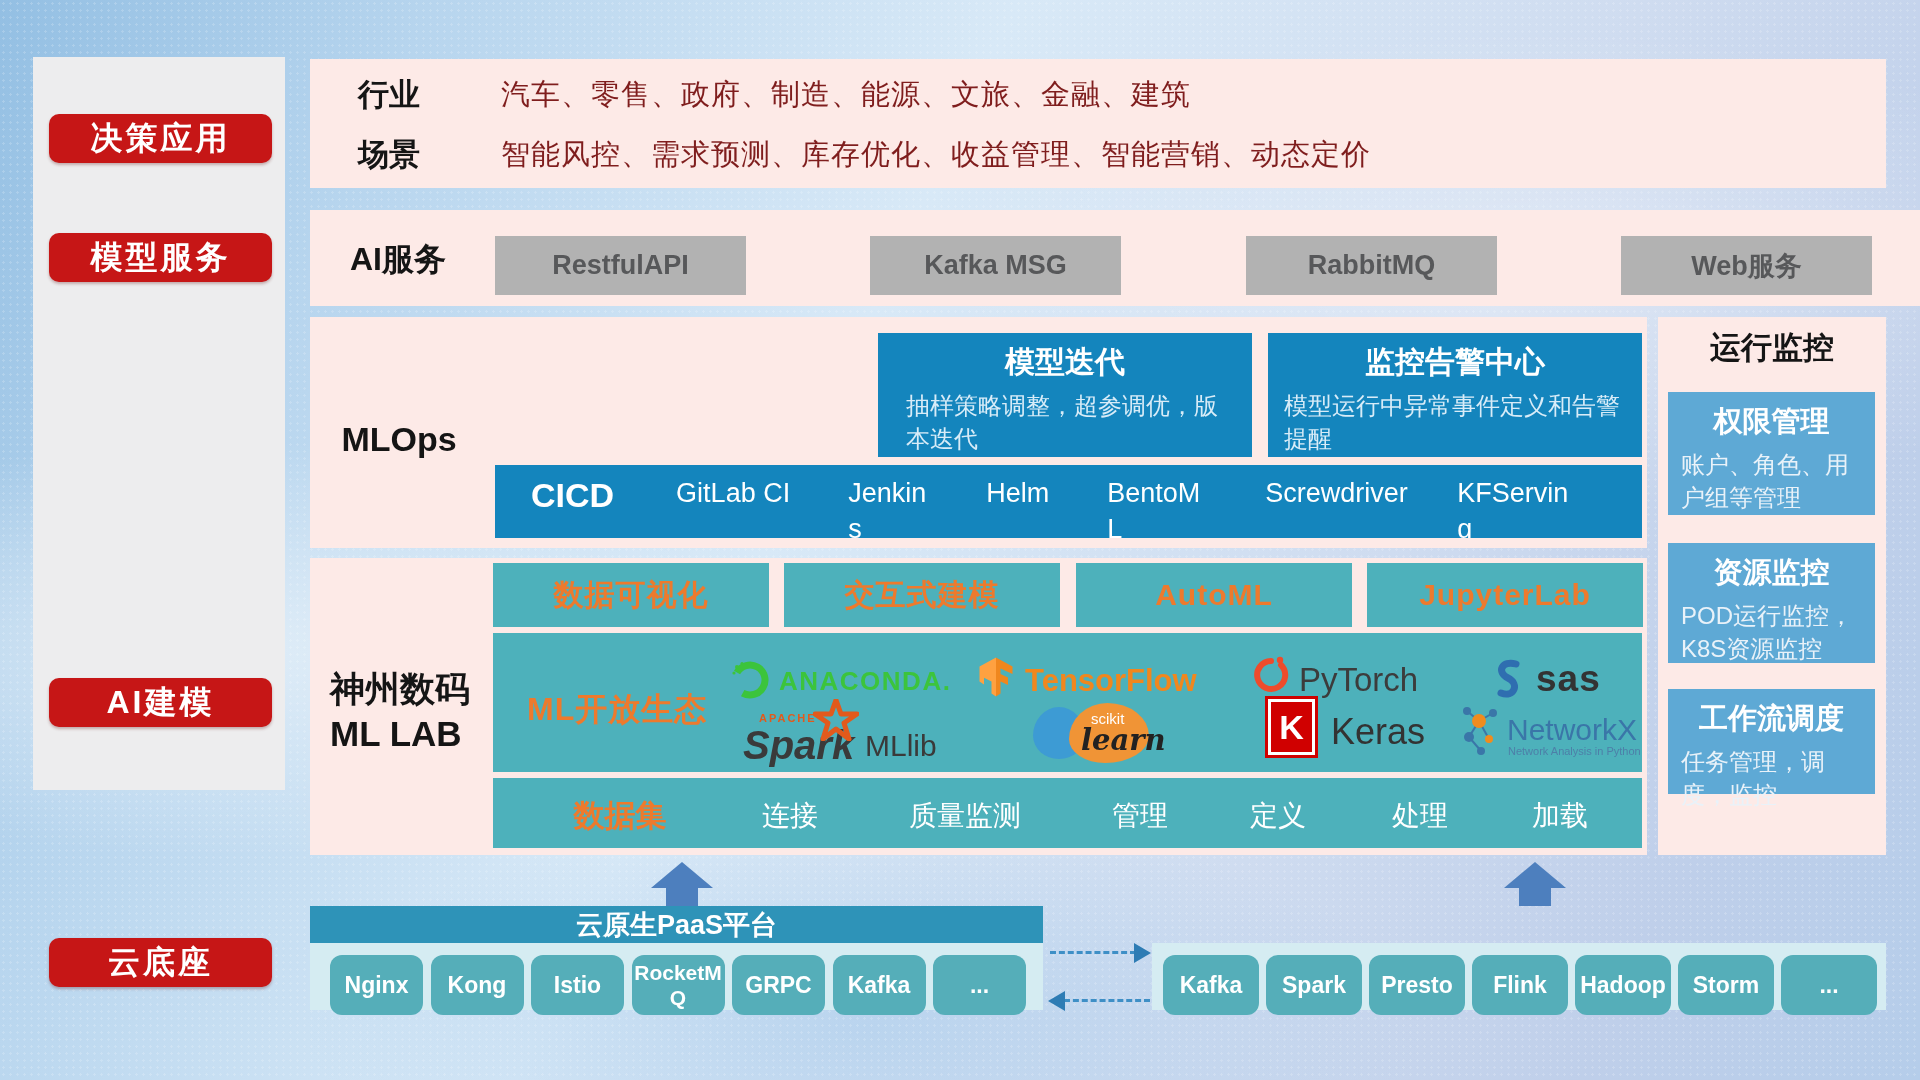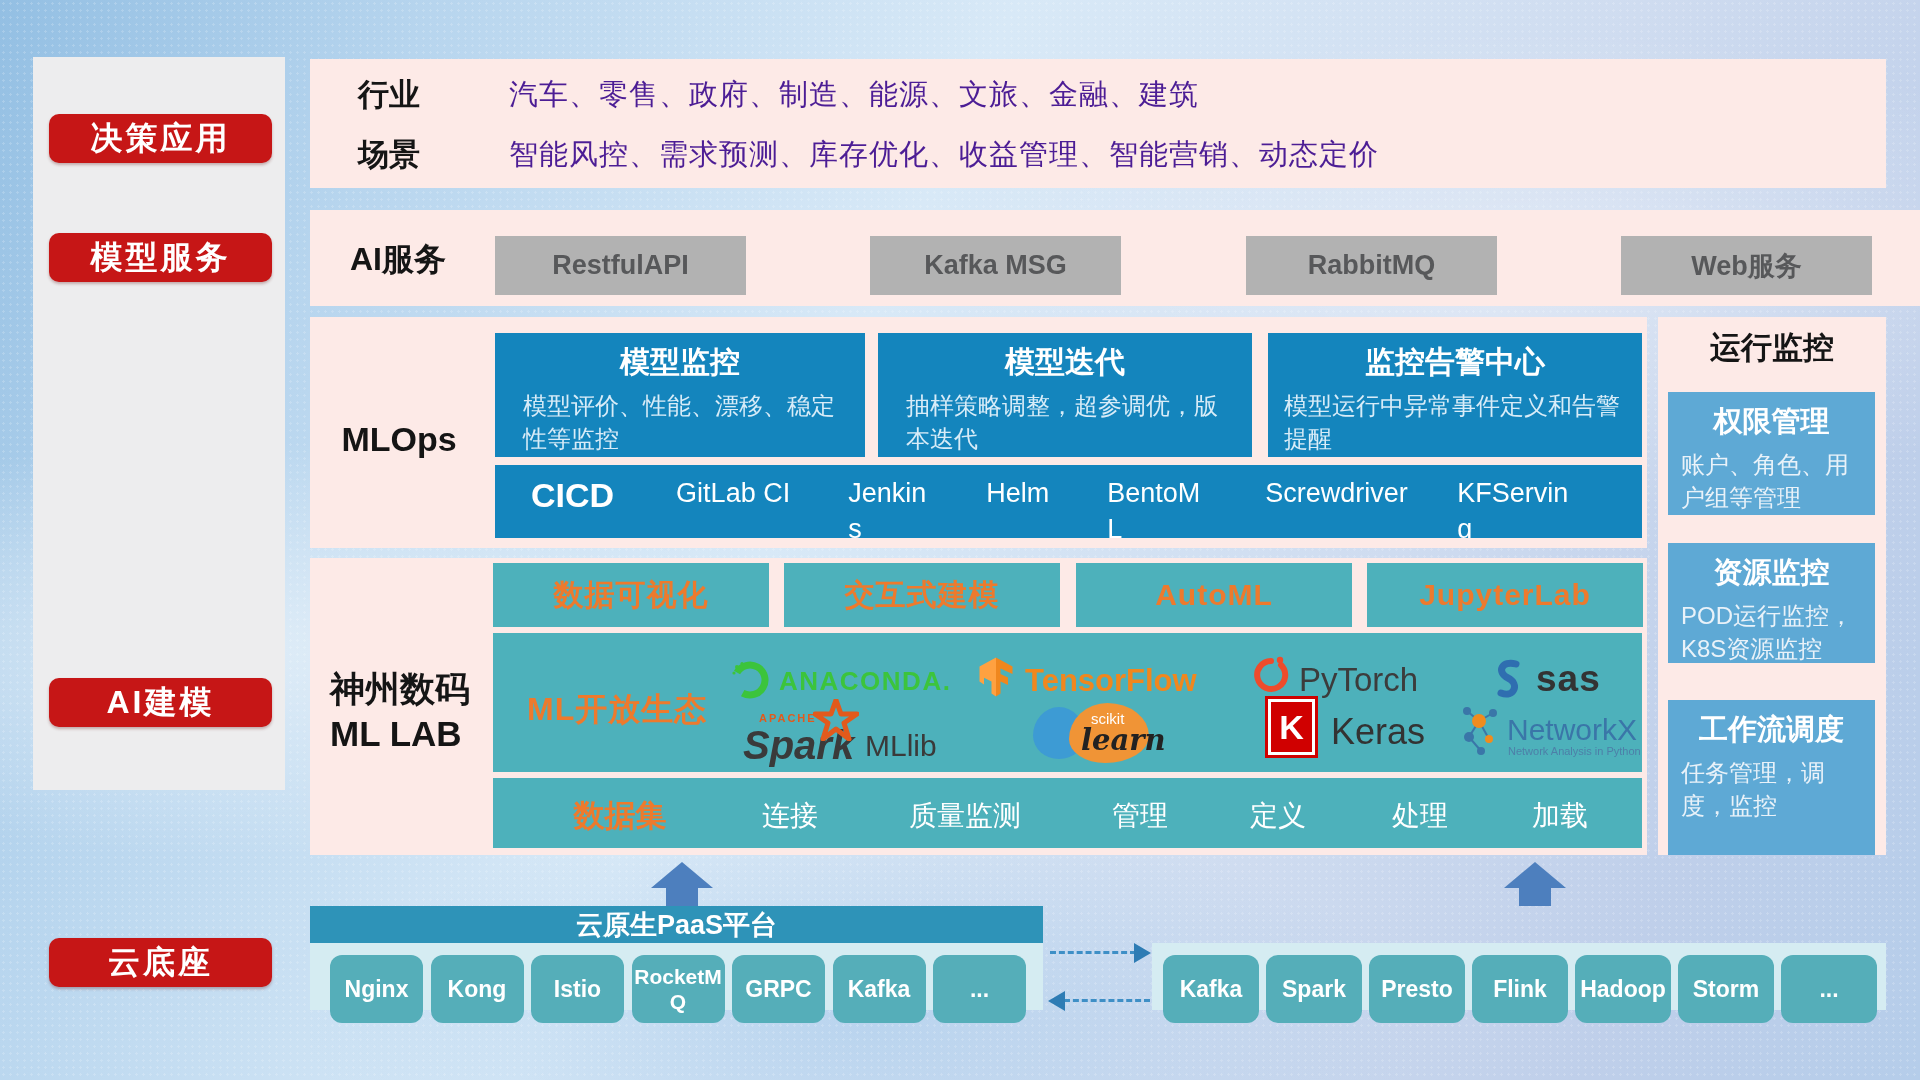--- a/index.html
+++ b/index.html
@@ -18,21 +18,21 @@
     color:#fff;font-weight:bold;font-size:32px;letter-spacing:3px;display:flex;align-items:center;justify-content:center;
     box-shadow:0 2px 3px rgba(100,20,20,.3);}
   .row{position:absolute;left:310px;background:#fdeae7;z-index:2;}
   .row1{top:59px;width:1576px;height:129px;}
   .row2{top:210px;width:1856px;height:96px;}
   .row3{top:317px;width:1337px;height:231px;}
   .row4{top:558px;width:1337px;height:297px;}
   .monitor{position:absolute;left:1658px;top:317px;width:228px;height:538px;background:#fdeae7;z-index:2;}
   .r1line{position:absolute;left:48px;height:44px;display:flex;align-items:center;}
   .r1label{font-size:31px;font-weight:bold;color:#151515;width:110px;}
-  .r1value{font-size:29px;color:#4c1d95;letter-spacing:1px;position:absolute;left:151px;white-space:nowrap;}
+  .r1value{font-size:29px;color:#7f1d1d;letter-spacing:1px;position:absolute;left:143px;white-space:nowrap;}
   .ai-label{position:absolute;left:40px;top:28px;font-size:32px;font-weight:bold;color:#151515;}
   .gray-btn{position:absolute;top:26px;width:251px;height:59px;background:#b2b2b2;
     display:flex;align-items:center;justify-content:center;font-size:27px;font-weight:bold;color:#57585a;}
   .mlops-label{position:absolute;left:24px;top:103px;width:130px;text-align:center;font-size:34px;font-weight:bold;color:#151515;}
   .bluecard{position:absolute;top:16px;height:124px;background:#1485bd;color:#fff;}
   .bluecard .bt{margin-top:9px;text-align:center;font-size:30px;font-weight:bold;}
   .bluecard .bd{margin:6px 28px 0 28px;font-size:24px;line-height:33px;color:#d8ecf8;text-align:left;}
   .cicd{position:absolute;left:185px;top:148px;width:1147px;height:73px;background:#1485bd;overflow:hidden;
     display:flex;align-items:flex-start;color:#fff;padding-top:10px;box-sizing:border-box;}
   .cicd .main{font-size:34px;font-weight:bold;margin-left:36px;line-height:40px;}
@@ -45,21 +45,21 @@
   .dataset{position:absolute;left:183px;top:220px;width:1149px;height:70px;background:#4db1bb;}
   .ds-label{position:absolute;left:67px;top:17px;width:120px;text-align:center;font-size:31px;font-weight:bold;color:#ed7a2d;}
   .ds-item{position:absolute;top:19px;width:160px;text-align:center;font-size:28px;color:#fff;}
   .mon-title{position:absolute;left:0;top:10px;width:100%;text-align:center;font-size:31px;font-weight:bold;color:#151515;}
   .moncard{position:absolute;left:10px;width:207px;background:#5ea9d5;color:#fff;}
   .moncard .mt{margin-top:10px;text-align:center;font-size:29px;font-weight:bold;}
   .moncard .md{margin:6px 13px 0 13px;font-size:24px;line-height:33px;color:#e9f2f9;text-align:left;}
   .bar-header{position:absolute;top:906px;height:37px;background:#2e93b8;color:#fff;display:flex;align-items:center;justify-content:center;
     font-size:27px;font-weight:bold;z-index:2;}
   .bar-light{position:absolute;top:943px;height:67px;background:#d5ecf2;z-index:2;}
-  .chip{position:absolute;top:12px;height:68px;background:#55aeb9;border-radius:12px;color:#fff;font-weight:bold;font-size:23px;
+  .chip{position:absolute;top:12px;height:60px;background:#55aeb9;border-radius:12px;color:#fff;font-weight:bold;font-size:23px;
     display:flex;align-items:center;justify-content:center;text-align:center;line-height:25px;overflow:hidden;box-sizing:border-box;padding:0 2px;
     overflow-wrap:anywhere;word-break:break-all;}
   .uparrow{position:absolute;width:62px;z-index:2;}
   .uparrow .tri{width:0;height:0;border-left:31px solid transparent;border-right:31px solid transparent;border-bottom:26px solid #4d7fbe;}
   .uparrow .stem{width:32px;height:18px;background:#4d7fbe;margin:0 auto;}
   .dash{position:absolute;height:0;border-top:3px dashed #3e8fc6;z-index:2;}
   .head-r{position:absolute;width:0;height:0;border-top:10px solid transparent;border-bottom:10px solid transparent;border-left:17px solid #2e7cb4;z-index:2;}
   .head-l{position:absolute;width:0;height:0;border-top:10px solid transparent;border-bottom:10px solid transparent;border-right:17px solid #2e7cb4;z-index:2;}
   
   .logo-text{position:absolute;white-space:nowrap;}
@@ -107,24 +107,20 @@
   <div class="row row2">
     <div class="ai-label">AI服务</div>
     <div class="gray-btn" style="left:185px">RestfulAPI</div>
     <div class="gray-btn" style="left:560px">Kafka MSG</div>
     <div class="gray-btn" style="left:1311px">Web服务</div>
     <div class="gray-btn" style="left:936px">RabbitMQ</div>
   </div>
 
   <div class="row row3">
     <div class="mlops-label">MLOps</div>
-    <div class="bluecard" style="left:185px;width:370px">
-      <div class="bt">模型监控</div>
-      <div class="bd">模型评价、性能、漂移、稳定性等监控</div>
-    </div>
     <div class="bluecard" style="left:568px;width:374px">
       <div class="bt">模型迭代</div>
       <div class="bd">抽样策略调整，超参调优，版本迭代</div>
     </div>
     <div class="bluecard" style="left:958px;width:374px">
       <div class="bt">监控告警中心</div>
       <div class="bd" style="margin:6px 16px 0 16px">模型运行中异常事件定义和告警提醒</div>
     </div>
     <div class="cicd">
       <div class="main">CICD</div>
@@ -225,21 +221,21 @@
   <div class="monitor">
     <div class="mon-title">运行监控</div>
     <div class="moncard" style="top:75px;height:123px">
       <div class="mt">权限管理</div>
       <div class="md">账户、角色、用户组等管理</div>
     </div>
     <div class="moncard" style="top:226px;height:120px">
       <div class="mt">资源监控</div>
       <div class="md">POD运行监控，K8S资源监控</div>
     </div>
-    <div class="moncard" style="top:383px;height:155px">
+    <div class="moncard" style="top:372px;height:105px">
       <div class="mt">工作流调度</div>
       <div class="md">任务管理，调度，监控</div>
     </div>
   </div>
 
   <div class="uparrow" style="left:651px;top:862px">
       <div class="tri"></div>
       <div class="stem"></div>
     </div>
   <div class="bar-header" style="left:310px;width:733px">云原生PaaS平台</div>

